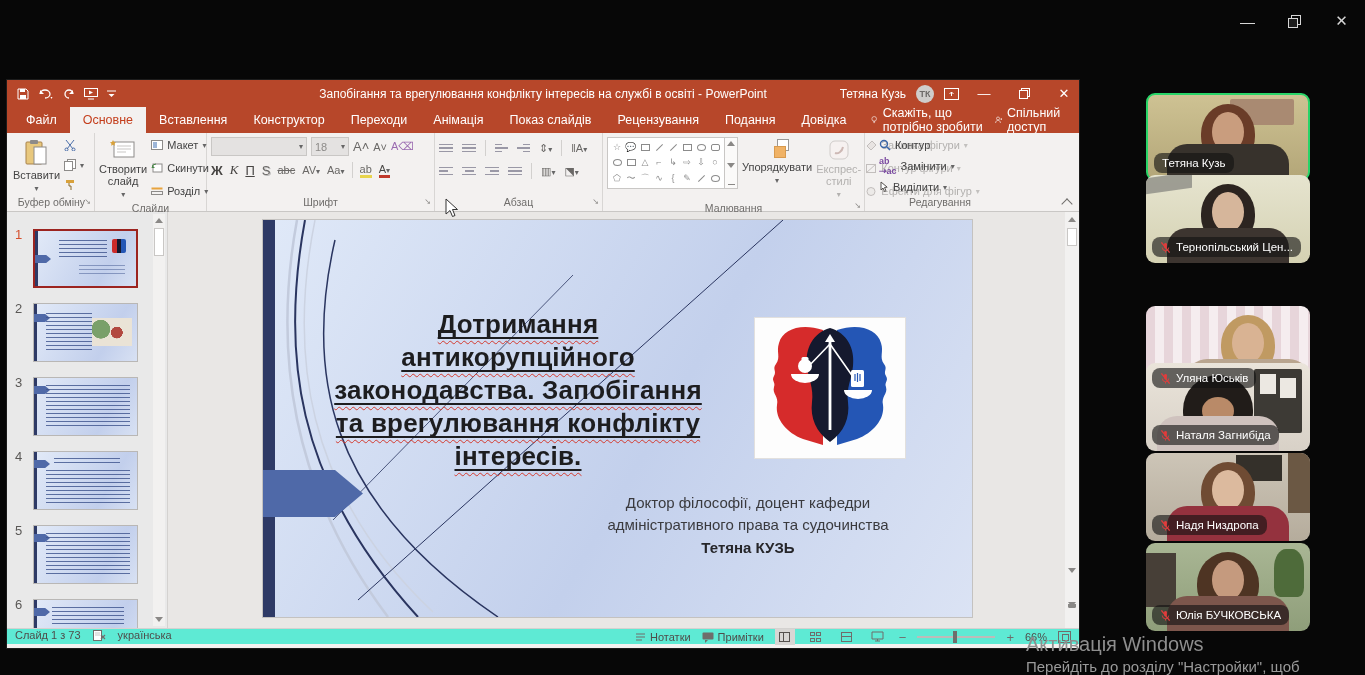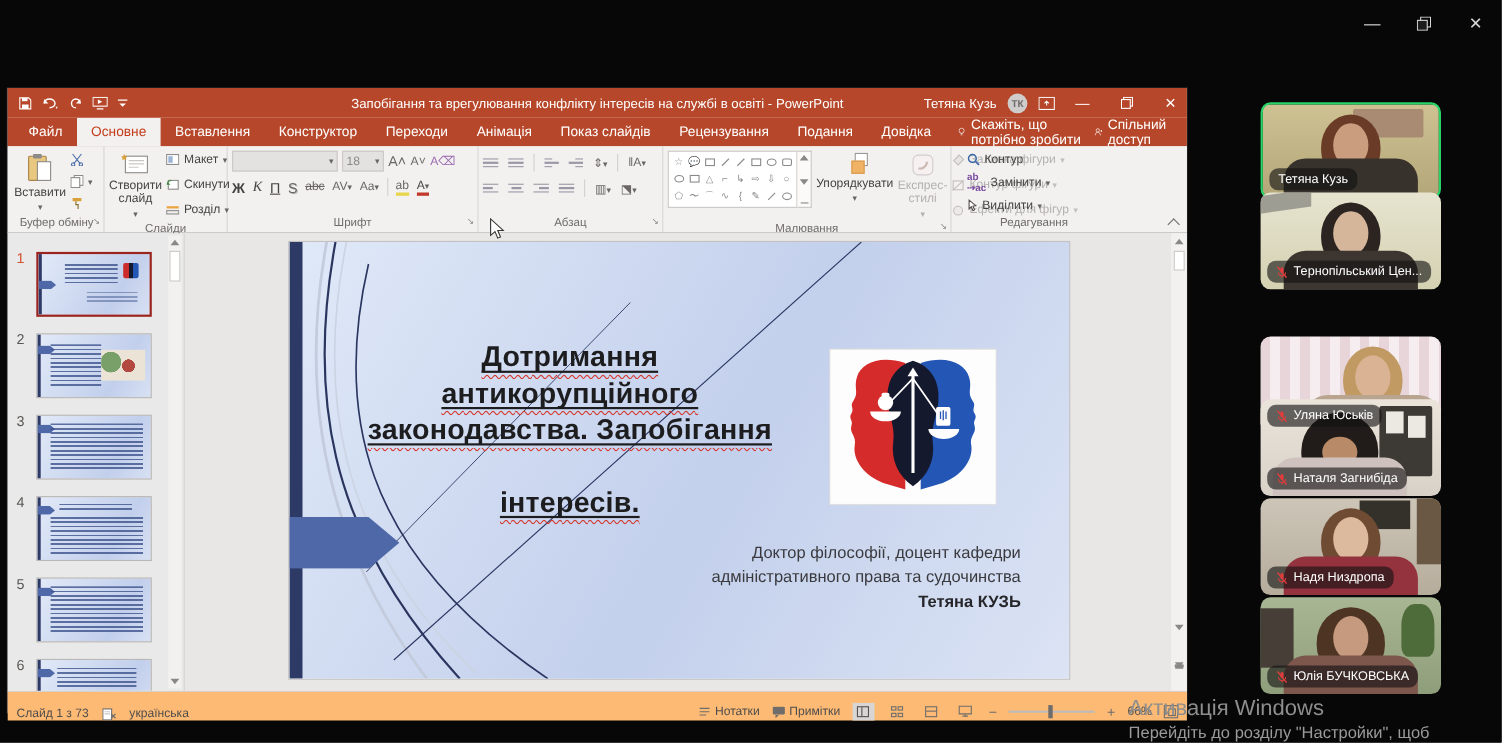--- a/index.html
+++ b/index.html
@@ -88,27 +88,27 @@
   .slide { position:absolute; left:95px; top:8px; width:709px; height:397px;
     background:linear-gradient(120deg,#e0e9f8 0%,#c3d0ec 55%,#dbe3f4 100%);
     box-shadow:0 0 0 1px #c4c2c0; overflow:hidden; }
   .slide-deco { position:absolute; inset:0; }
   .slide-arrow { position:absolute; left:0; top:250px; width:100px; height:47px; background:#4f69a8;
     clip-path:polygon(0 0,72% 0,100% 50%,72% 100%,0 100%); }
   .slide-title { position:absolute; left:40px; top:88px; width:430px; text-align:center;
     font-weight:bold; font-size:26px; line-height:33px; color:#1d1d1f; letter-spacing:.2px; }
   .tl { text-decoration:underline; text-decoration-thickness:2px; text-underline-offset:4px; display:inline; }
   .sq { text-decoration:underline wavy #d43b30; text-decoration-thickness:1px; text-underline-offset:7px; text-decoration-skip-ink:none; }
-  .slide-sub { position:absolute; right:44px; top:272px; width:360px; text-align:right;
+  .slide-sub { position:absolute; right:44px; top:272px; width:360px; text-align:center;
     font-size:15px; line-height:22px; color:#3a3a3e; }
   .slide-author { font-weight:bold; color:#26262a; margin-top:1px; font-size:15px; }
   .slide-img { position:absolute; left:492px; top:98px; width:150px; height:140px; background:#fdfdfd; box-shadow:0 0 0 1px #e2e0de; }
 
   
-  .statusbar { height:27px; background:#fdba74; border-top:1px solid #d4d2d0; display:flex; align-items:flex-end; font-size:11px; color:#4f4d4b; padding:0 8px; }
+  .statusbar { height:16px; background:#5eead4; border-top:1px solid #d4d2d0; display:flex; align-items:flex-start; font-size:11px; color:#4f4d4b; padding:0 8px; }
   .sb-left { display:flex; align-items:center; gap:12px; }
   .sb-right { margin-left:auto; display:flex; align-items:center; gap:11px; }
   .sb-ic { display:flex; align-items:center; gap:4px; }
   .viewbox { width:20px; height:16px; display:flex; align-items:center; justify-content:center; }
   .viewbox.sel { background:#d8d6d4; }
   .vicon { width:11px; height:10px; border:1px solid #6f6d6b; position:relative; }
   .zoomtrack { position:relative; width:78px; height:2px; background:#bdbbb9; }
   .zoomhandle { position:absolute; left:36px; top:-5px; width:4px; height:12px; background:#6f6d6b; }
   .fit-icon { width:13px; height:12px; border:1px solid #6f6d6b; position:relative; }
   .fit-icon::after { content:""; position:absolute; left:3px; top:2px; width:5px; height:5px; border:1px solid #6f6d6b; }
@@ -594,21 +594,21 @@
             <path d="M72 20 C 42 150, 62 280, 235 397" stroke="#2a3560" stroke-width="1.5" fill="none"></path>
             <path d="M95 380 L 520 0" stroke="#2a3560" stroke-width="1"></path>
             <path d="M70 300 L 310 55" stroke="#2a3560" stroke-width="0.8"></path>
           </svg>
           <div class="slide-arrow"></div>
 
           <div class="slide-title">
             <span class="tl"><span class="sq">Дотримання</span></span><br>
             <span class="tl"><span class="sq">антикорупційного</span></span><br>
             <span class="tl"><span class="sq">законодавства. Запобігання</span></span><br>
-            <br>
+            <span class="tl"><span class="sq">та врегулювання конфлікту</span></span><br>
             <span class="tl"><span class="sq">інтересів.</span></span>
           </div>
 
           <div class="slide-img">
             <svg width="150" height="140" viewBox="0 0 150 140">
               <rect width="150" height="140" fill="#fdfdfd"></rect>
               <path d="M68 12 C46 5 28 11 24 25 C21 34 26 39 21 46 C17 51 22 53 19 58 C16 63 21 64 19 69 C17 76 24 78 22 87 C20 101 32 115 48 121 L68 127 Z" fill="#d62b2b"></path>
               <path d="M82 12 C104 5 122 11 126 25 C129 34 124 39 129 46 C133 51 128 53 131 58 C134 63 129 64 131 69 C133 76 126 78 128 87 C130 101 118 115 102 121 L82 127 Z" fill="#2456b5"></path>
               <path d="M75 10 C58 15 50 30 52 48 C53 60 59 70 57 84 C55 100 61 114 75 124 C89 114 95 100 93 84 C91 70 97 60 98 48 C100 30 92 15 75 10 Z" fill="#15192e"></path>
               <rect x="73.6" y="22" width="2.8" height="90" fill="#fff"></rect>

